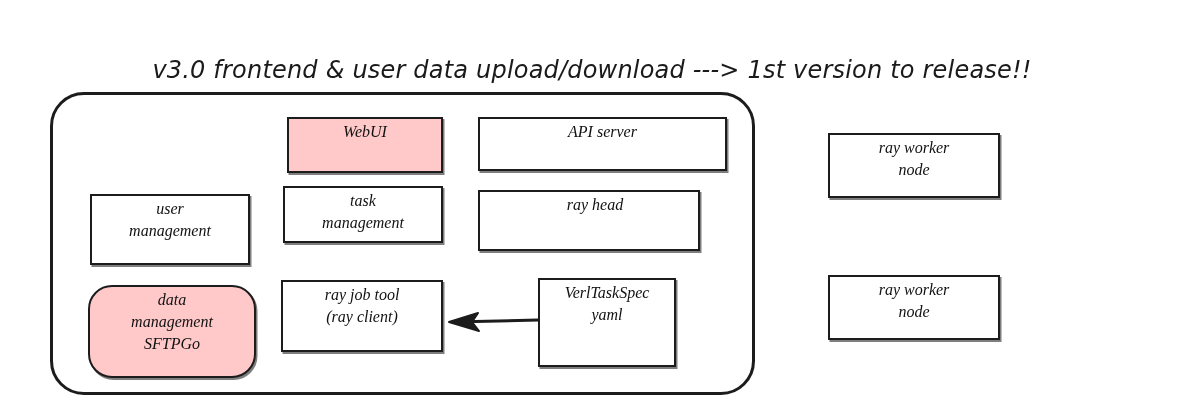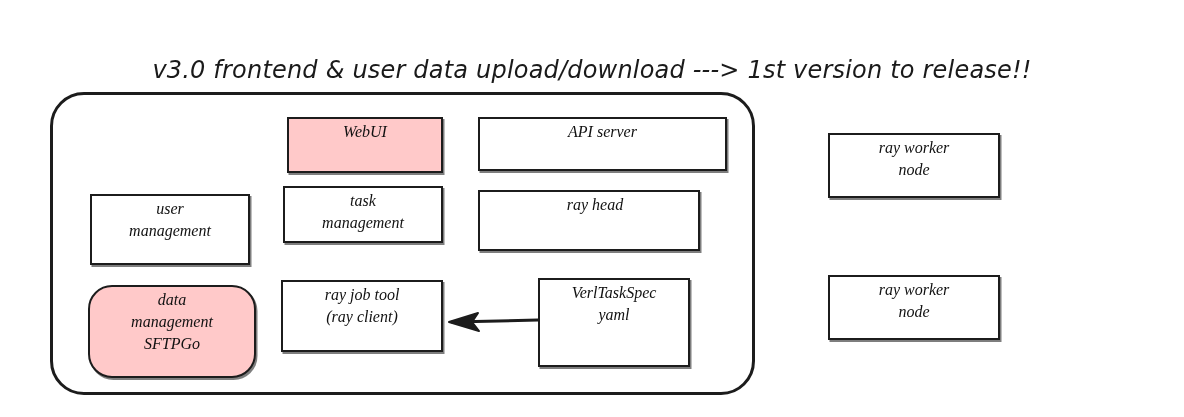--- a/index.html
+++ b/index.html
@@ -74,21 +74,21 @@
   }
 
   
   #node-webui            { left: 287px; top: 117px; width: 156px; height: 56px; }
   #node-api-server       { left: 478px; top: 117px; width: 249px; height: 54px; }
   #node-user-management  { left: 90px;  top: 194px; width: 160px; height: 71px; }
   #node-task-management  { left: 283px; top: 186px; width: 160px; height: 57px; }
   #node-ray-head         { left: 478px; top: 190px; width: 222px; height: 61px; padding-left: 18px; }
   #node-data-management  { left: 88px;  top: 285px; width: 168px; height: 93px; border-radius: 24px; }
   #node-ray-job-tool     { left: 281px; top: 280px; width: 162px; height: 72px; }
-  #node-verl-task-spec   { left: 538px; top: 278px; width: 152px; height: 89px; }
+  #node-verl-task-spec   { left: 538px; top: 278px; width: 138px; height: 89px; }
   #node-ray-worker-1     { left: 828px; top: 133px; width: 172px; height: 65px; }
   #node-ray-worker-2     { left: 828px; top: 275px; width: 172px; height: 65px; }
   #node-gpfs             { left: 1017px; top: 150px; width: 83px; height: 198px; }
 
   
   .arrow-layer {
     position: absolute;
     left: 0;
     top: 0;
     width: 1184px;

